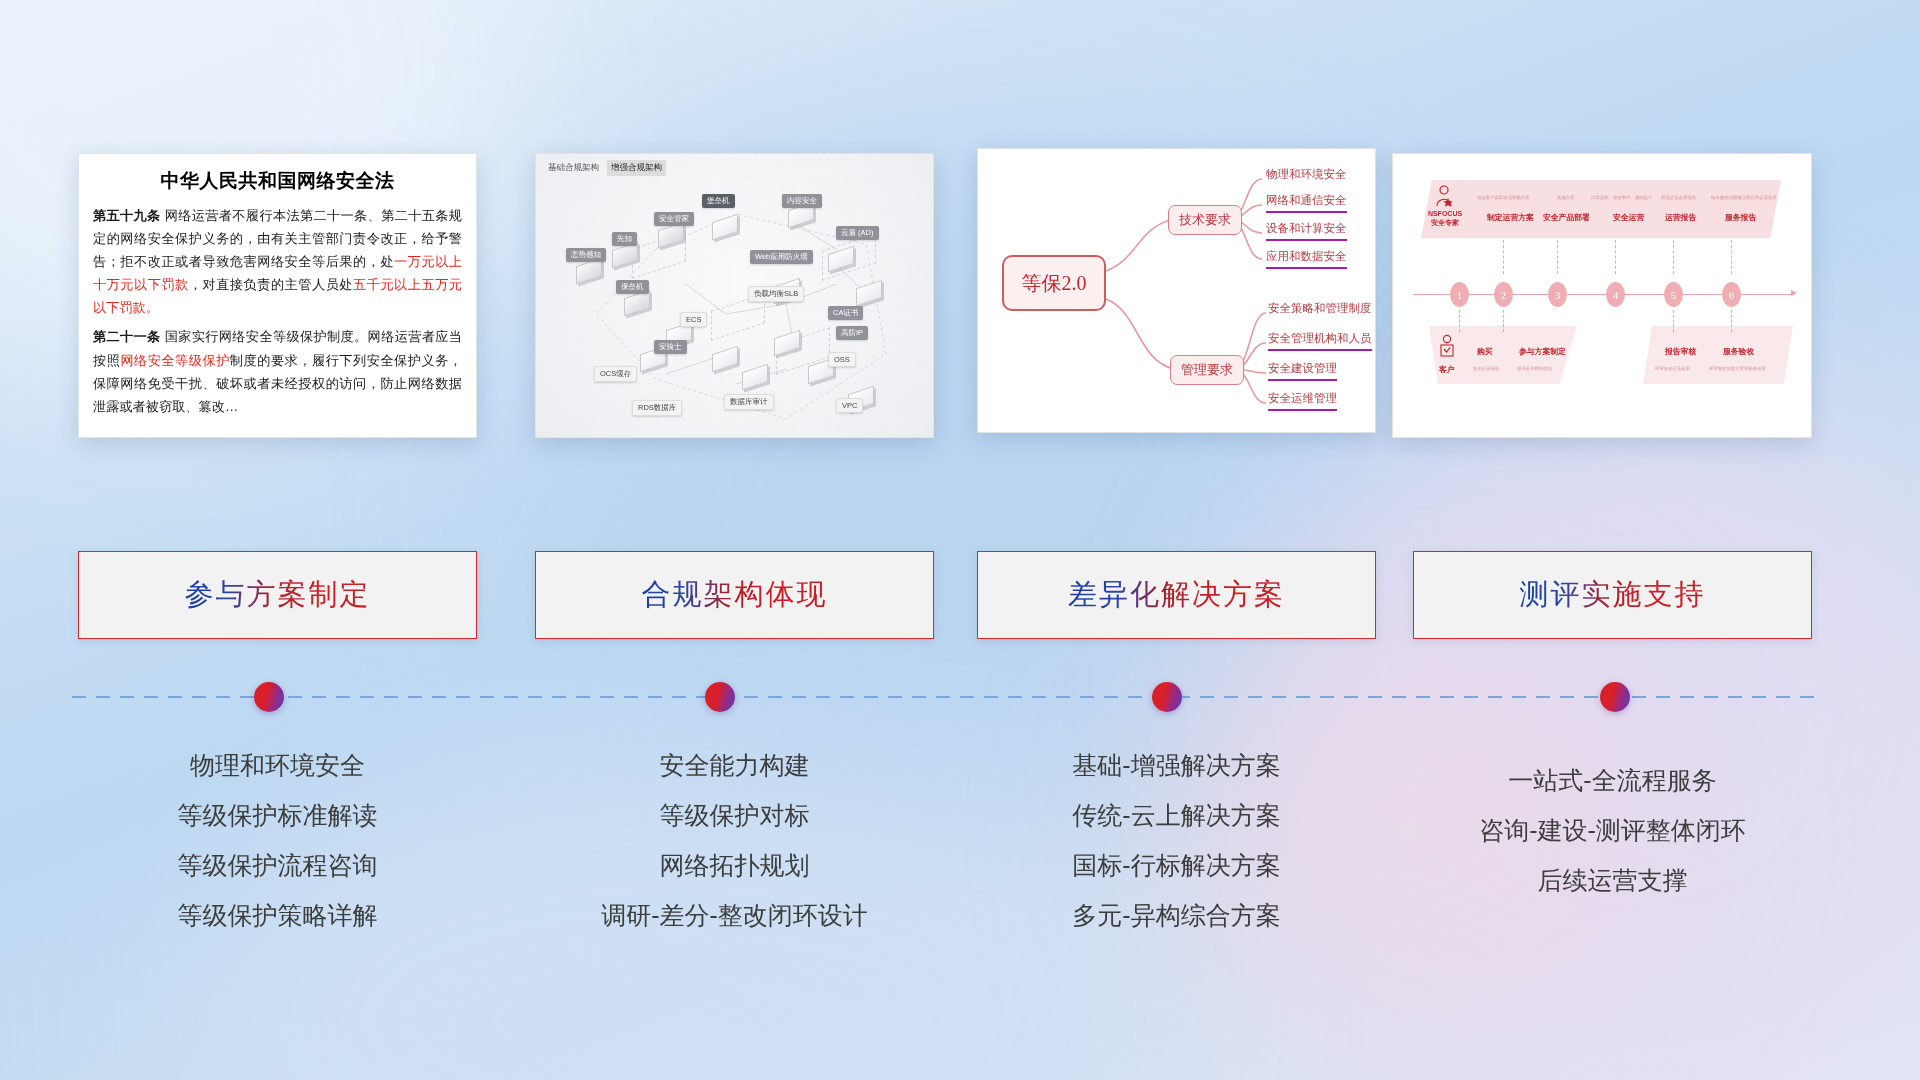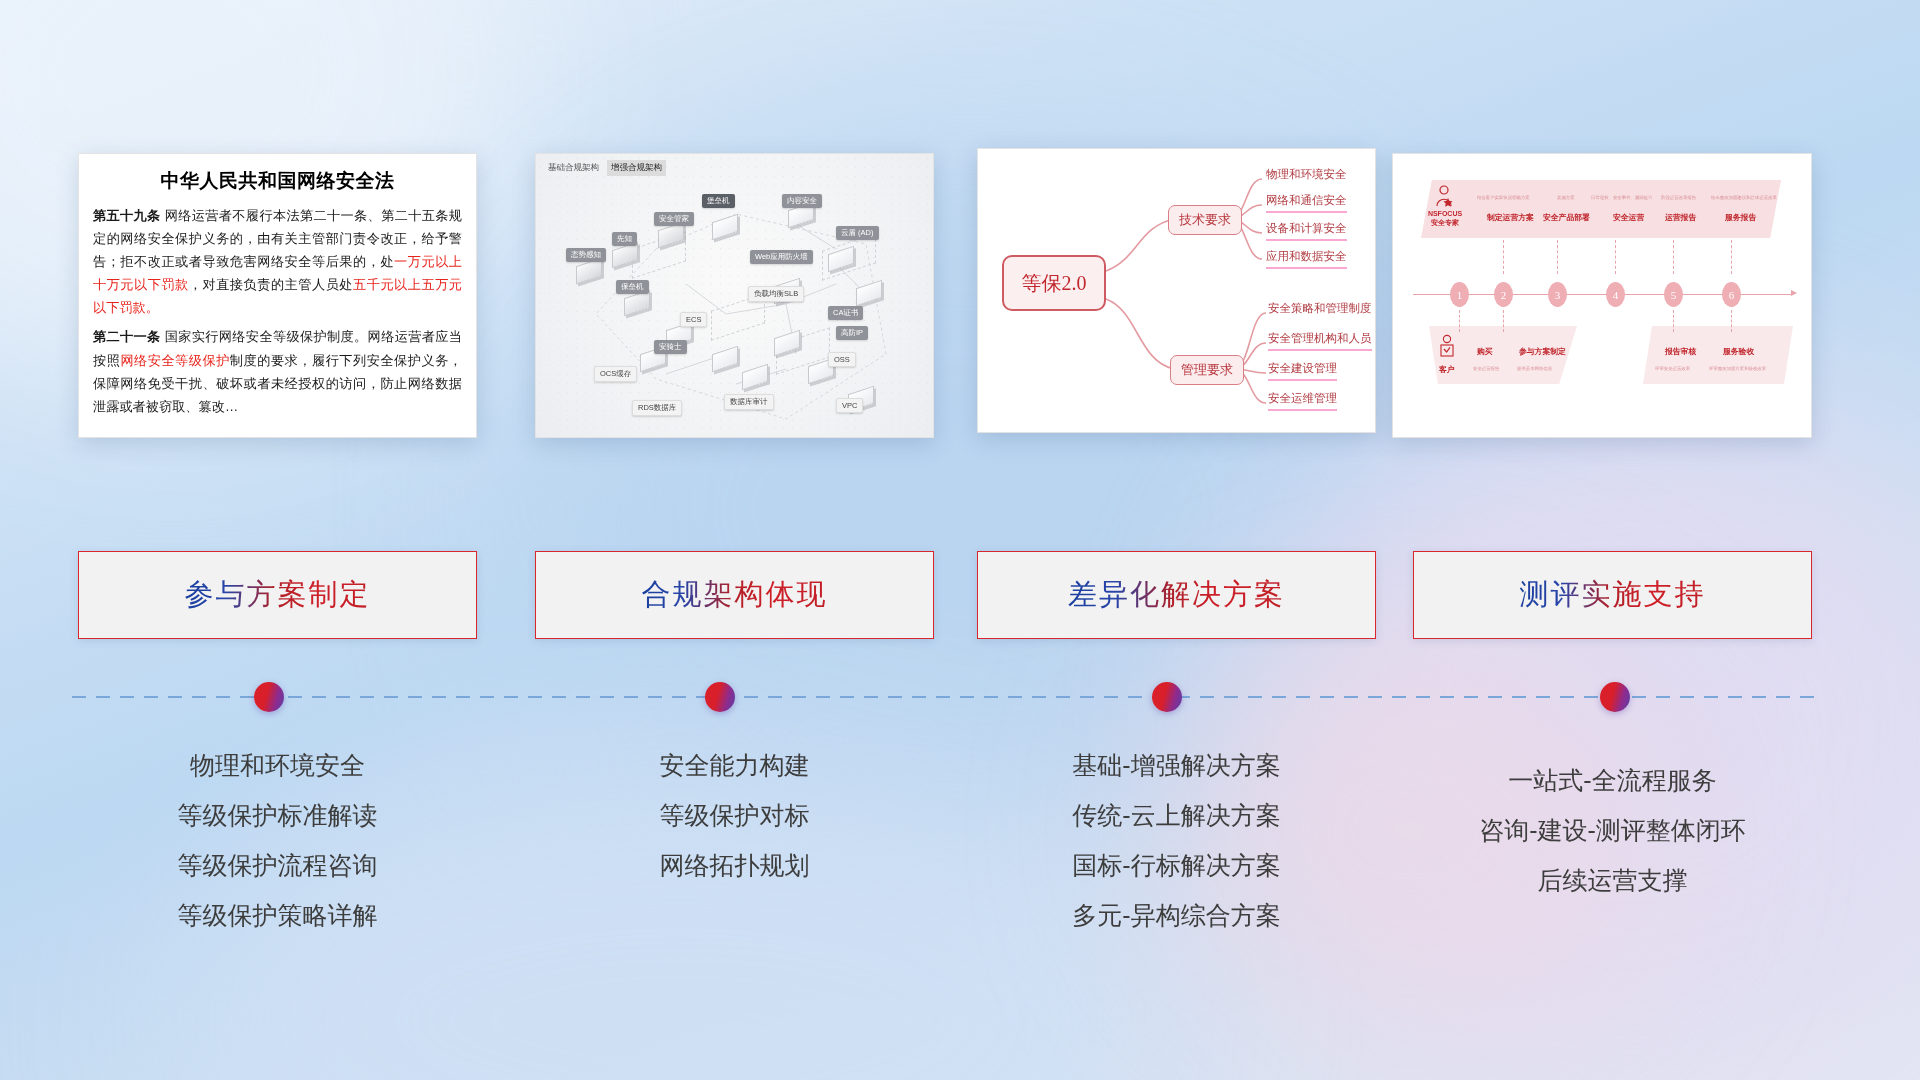--- a/index.html
+++ b/index.html
@@ -104,21 +104,21 @@
     position:absolute;
     border:1.5px solid #d97f85; border-radius:7px;
     background:#fbeced; color:#b8383f;
     font-size:13px; padding:5px 10px;
     font-family:"Liberation Serif","DejaVu Serif",serif;
   }
   .mm-leaf {
     position:absolute;
     color:#b03a40; font-size:11.5px;
     padding-bottom:3px;
-    border-bottom:2px solid #f9a8d4;
+    border-bottom:2px solid #a21caf;
     white-space:nowrap;
     font-family:"Liberation Serif","DejaVu Serif",serif;
   }
   .mm-leaf.nb { border-bottom:none; }
   .mm-svg { position:absolute; inset:0; pointer-events:none; }
 
   
   .tl { position:absolute; inset:0; background:#fff; }
   .band {
     position:absolute; background:#f7dfe2;
@@ -422,20 +422,21 @@
 <div class="list l1">
   <div>物理和环境安全</div>
   <div>等级保护标准解读</div>
   <div>等级保护流程咨询</div>
   <div>等级保护策略详解</div>
 </div>
 <div class="list l2">
   <div>安全能力构建</div>
   <div>等级保护对标</div>
   <div>网络拓扑规划</div>
+  <div>调研-差分-整改闭环设计</div>
 </div>
 <div class="list l3">
   <div>基础-增强解决方案</div>
   <div>传统-云上解决方案</div>
   <div>国标-行标解决方案</div>
   <div>多元-异构综合方案</div>
 </div>
 <div class="list l4">
   <div>一站式-全流程服务</div>
   <div>咨询-建设-测评整体闭环</div>

